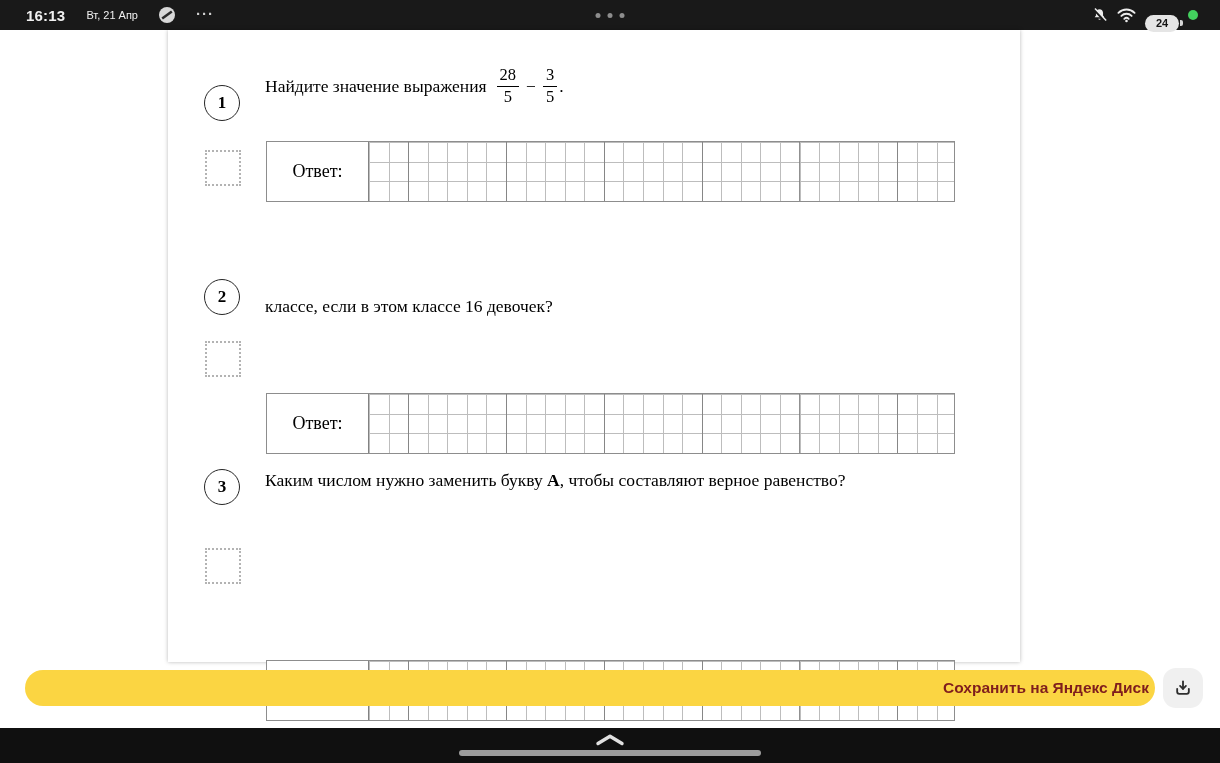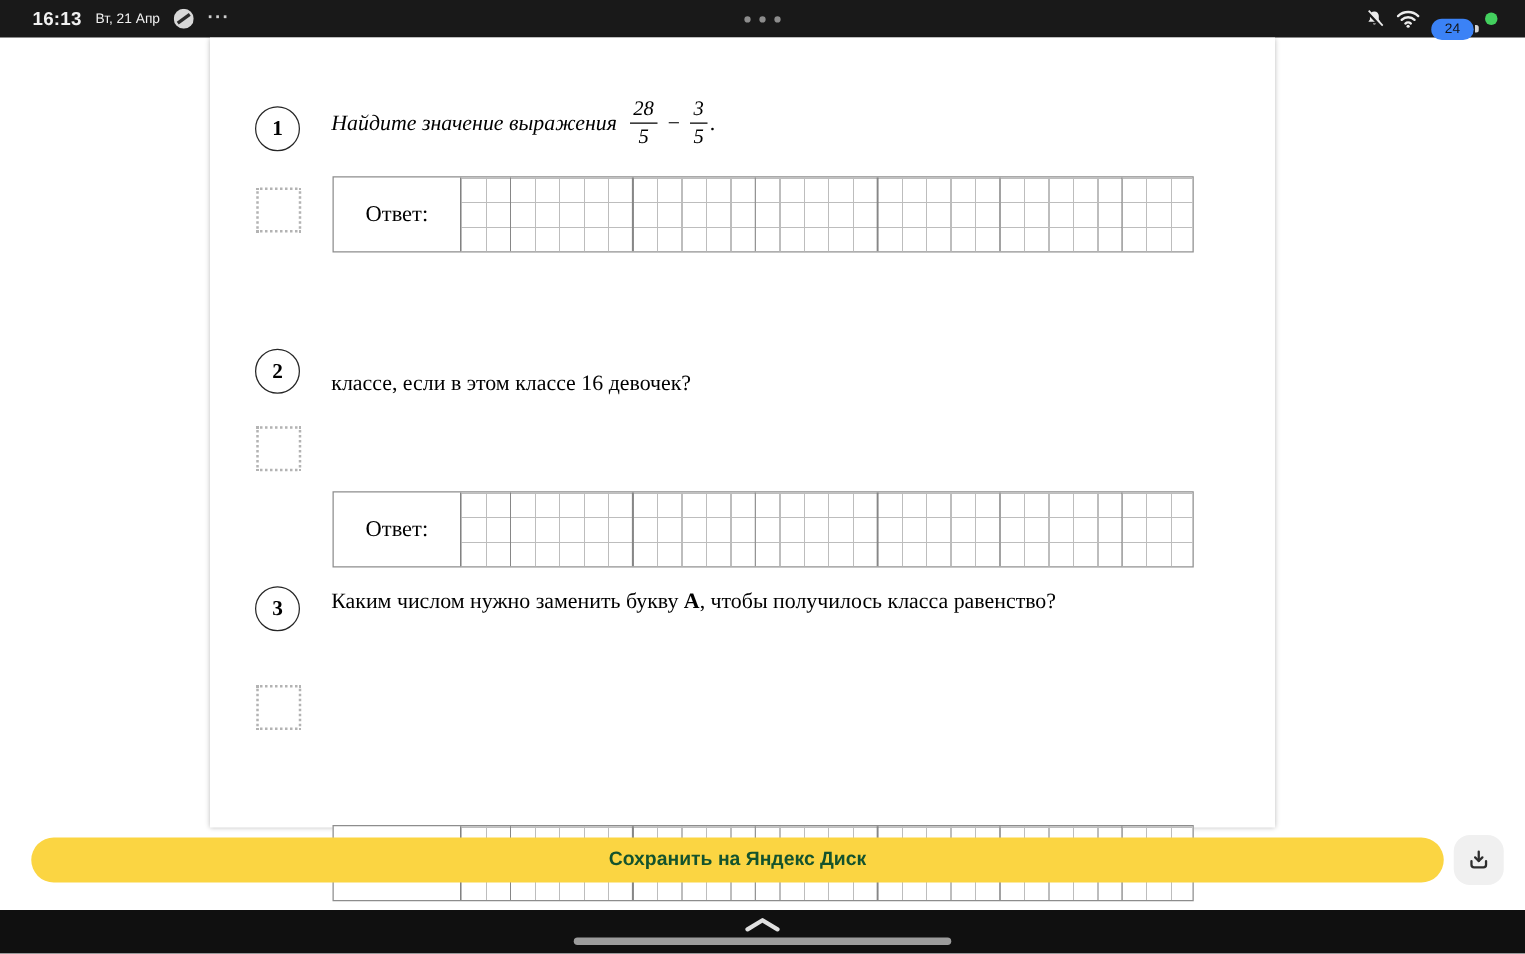--- a/index.html
+++ b/index.html
@@ -1,30 +1,30 @@
 <!DOCTYPE html>
 <html><head>
 <meta charset="utf-8">
 <style>
   html,body{margin:0;padding:0;background:#ffffff;}
   .screen{position:relative;width:1220px;height:763px;overflow:hidden;background:#ffffff;
           font-family:"Liberation Sans",sans-serif;}
 
   
   .statusbar{position:absolute;left:0;top:0;width:1220px;height:30px;background:#191919;color:#f0f0f0;}
-  .sb-left{position:absolute;left:26px;top:0;height:30px;display:flex;align-items:center;gap:11px;}
+  .sb-left{position:absolute;left:26px;top:0;height:30px;display:flex;align-items:center;gap:21px;}
   .sb-time{font-size:15px;font-weight:bold;letter-spacing:.2px;}
   .sb-date{font-size:11px;}
   .sb-more{font-size:15px;font-weight:bold;color:#cfcfcf;letter-spacing:1px;margin-top:-4px;}
   .sb-center{position:absolute;left:50%;top:13px;transform:translateX(-50%);display:flex;gap:7px;}
   .sb-center i{width:5px;height:5px;border-radius:50%;background:#8d8d8d;display:block;}
   .sb-right{position:absolute;right:22px;top:0;height:30px;display:flex;align-items:center;gap:9px;}
-  .batt{position:relative;width:34px;height:17px;background:#3b82f6;border-radius:8.5px;
+  .batt{position:relative;width:34px;height:17px;background:#e5e5e5;border-radius:8.5px;
         display:flex;align-items:center;justify-content:center;
-        font-size:11px;font-weight:normal;color:#141414;margin-top:16px;}
+        font-size:11px;font-weight:bold;color:#141414;margin-top:16px;}
   .batt:after{content:"";position:absolute;right:-3.5px;top:5.5px;width:3px;height:6px;
         background:#d6d6d6;border-radius:0 2px 2px 0;}
   .green-dot{width:10px;height:10px;border-radius:50%;background:#43d05e;}
 
   
   .pdf-page{position:absolute;left:168px;top:30px;width:852px;height:632px;background:#fff;
             box-shadow:0 0 4px rgba(0,0,0,.28);
             font-family:"Liberation Serif",serif;color:#000;}
   .abs{position:absolute;}
   .q-circle{width:36px;height:36px;border:1.5px solid #262626;border-radius:50%;
@@ -52,21 +52,21 @@
   .answer-box{position:relative;}
 
   
   .pager{position:absolute;left:566px;top:604px;width:88px;height:44px;border-radius:22px;
          background:rgba(97,97,97,.93);color:#fff;display:flex;align-items:center;justify-content:center;
          font-size:15px;}
 
   
   .save-btn{position:absolute;left:25px;top:670px;width:1130px;height:36px;border:none;
             border-radius:18px;background:#fbd542;cursor:pointer;
-            font-family:"Liberation Sans",sans-serif;font-size:15.5px;font-weight:bold;color:#14532d;}
+            font-family:"Liberation Sans",sans-serif;font-size:15.5px;font-weight:bold;color:#7f1d1d;text-align:right;}
   .dl-btn{position:absolute;left:1163px;top:668px;width:40px;height:40px;border:none;border-radius:13px;
           background:#f0f0f0;cursor:pointer;display:flex;align-items:center;justify-content:center;}
 
   
   .navbar{position:absolute;left:0;top:728px;width:1220px;height:35px;background:#101010;}
   .chevron{position:absolute;left:50%;top:3px;transform:translateX(-50%);background:none;border:none;cursor:pointer;padding:2px;}
   .gesture-pill{position:absolute;left:459px;top:22px;width:302px;height:6px;border-radius:3px;background:#9c9c9c;}
 </style>
 </head>
 <body>
@@ -115,21 +115,21 @@
       <span class="green-dot"></span>
     </div>
   </header>
 
   <main class="pdf-page">
 
     <section>
       <div class="q-circle abs" style="left:36px;top:55px;">
         <span>1</span>
       </div>
-      <div class="p1row abs" style="left:97px;top:46px;height:44px;font-style:italic;">
+      <div class="p1row abs" style="left:97px;top:34px;height:44px;">
         <span>Найдите значение выражения</span>
         <span style="width:8px;"></span>
         <span class="frac">
           <span class="num">28</span>
           <span class="den">5</span>
         </span>
         <span class="op">−</span>
         <span class="frac">
           <span class="num">3</span>
           <span class="den">5</span>
@@ -155,21 +155,21 @@
         <span class="answer-label">Ответ:</span>
         <div class="answer-grid"></div>
       </div>
     </section>
 
     <section>
       <div class="q-circle abs" style="left:36px;top:439px;">
         <span>3</span>
       </div>
       <div class="q-text abs" style="left:97px;top:440px;width:690px;">
-        <span>Каким числом нужно заменить букву </span><b>А</b><span>, чтобы получилось класса равенство?</span>
+        <span>Каким числом нужно заменить букву </span><b>А</b><span>, чтобы составляют верное равенство?</span>
       </div>
       <div class="answer-checkbox abs" style="left:37px;top:518px;"></div>
       <div class="answer-box abs" style="left:98px;top:508px;">
         <span class="answer-label">Ответ:</span>
         <div class="answer-grid"></div>
       </div>
     </section>
   </main>
 
 

